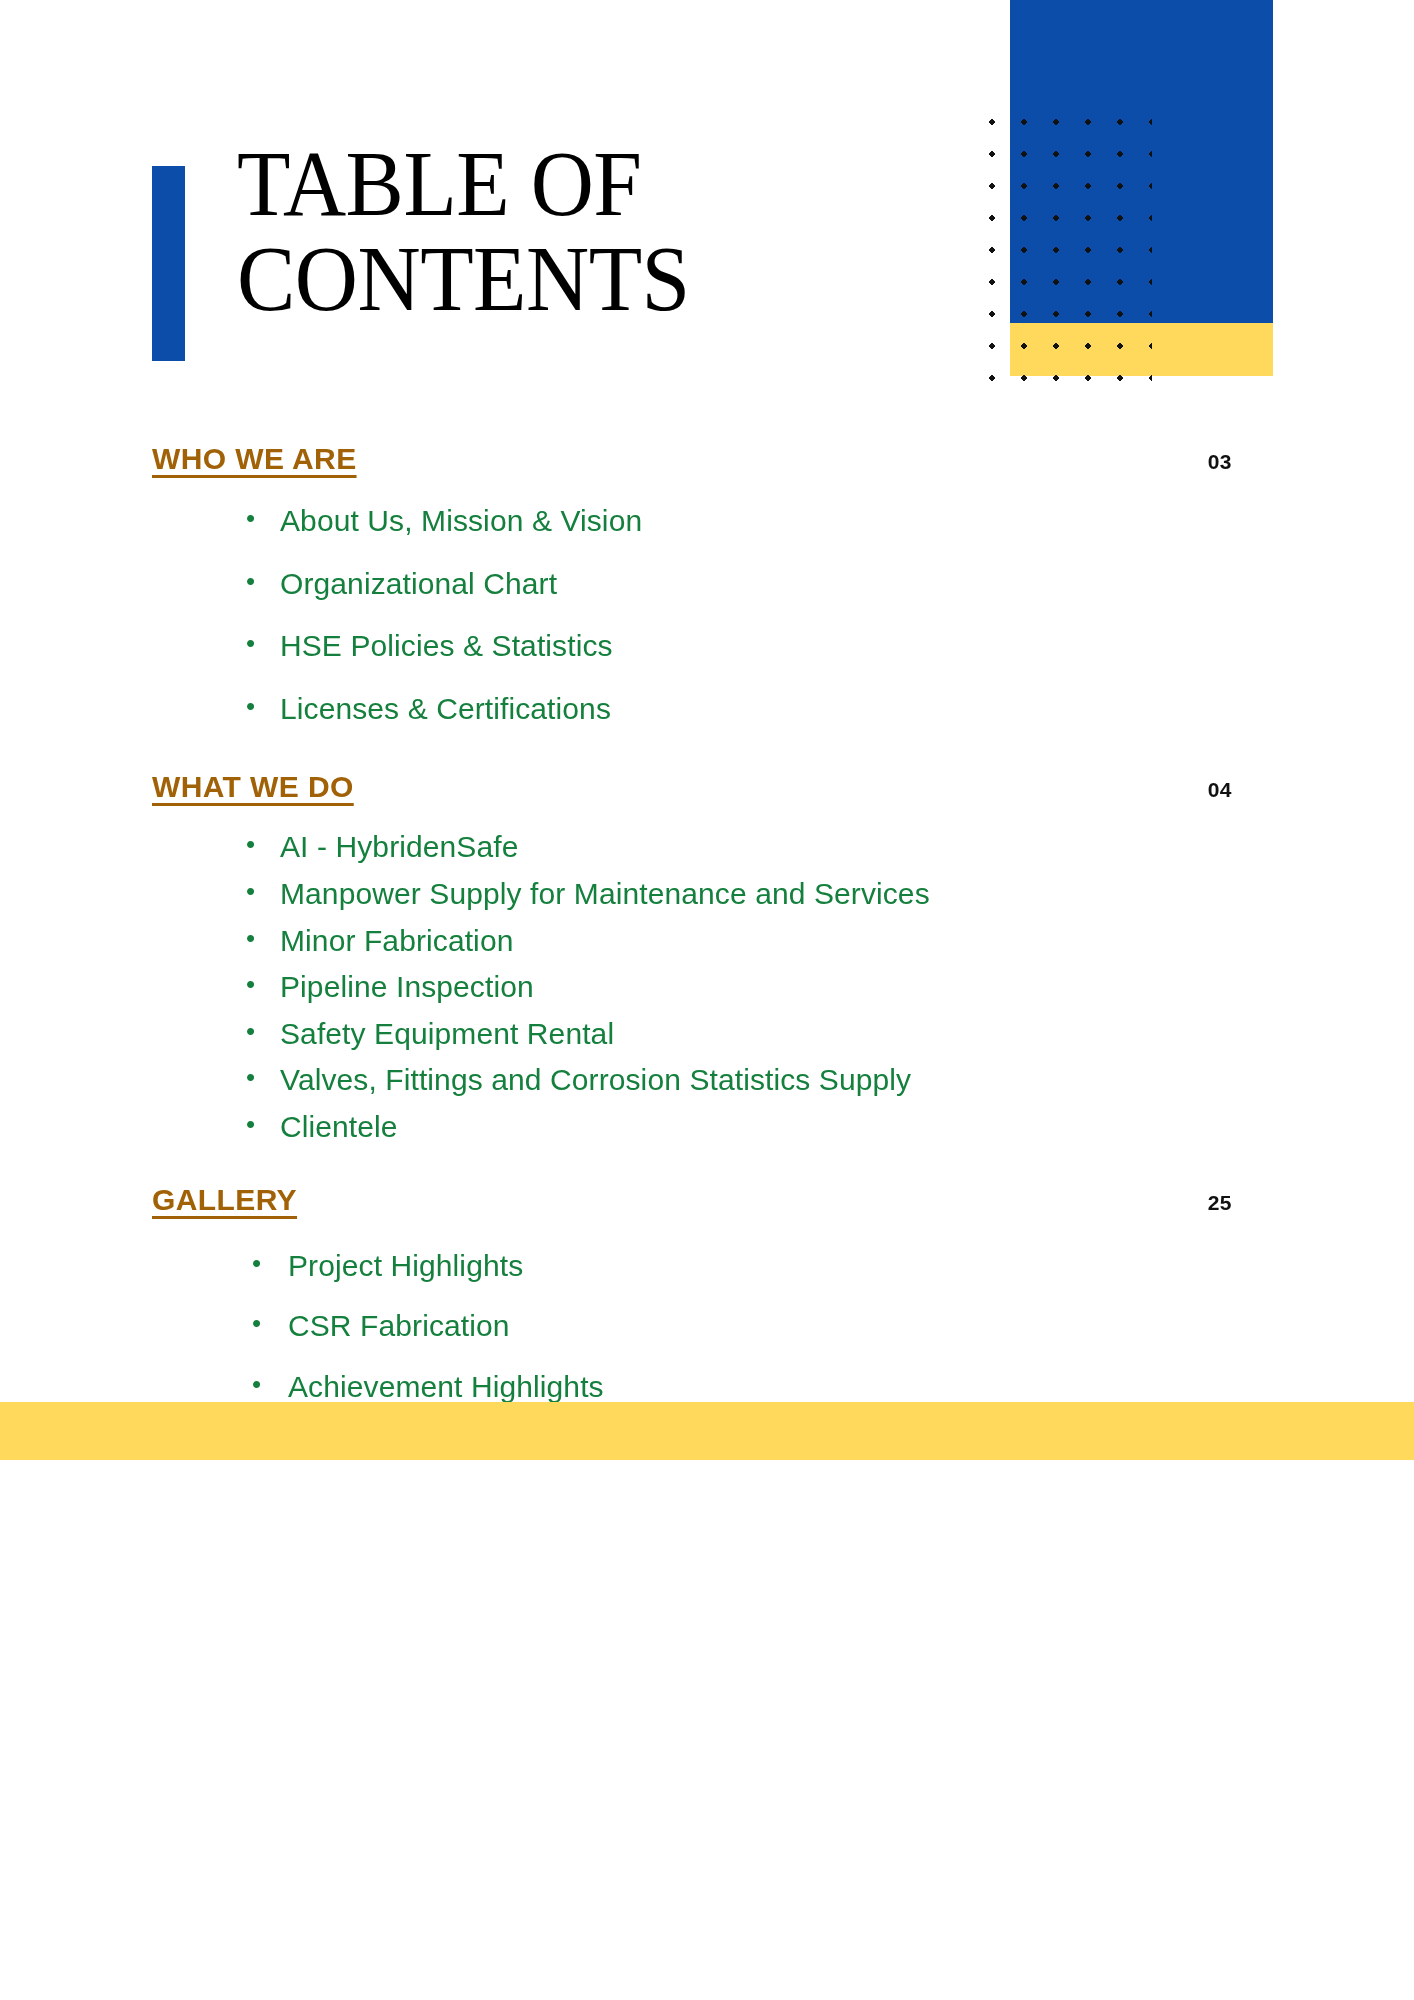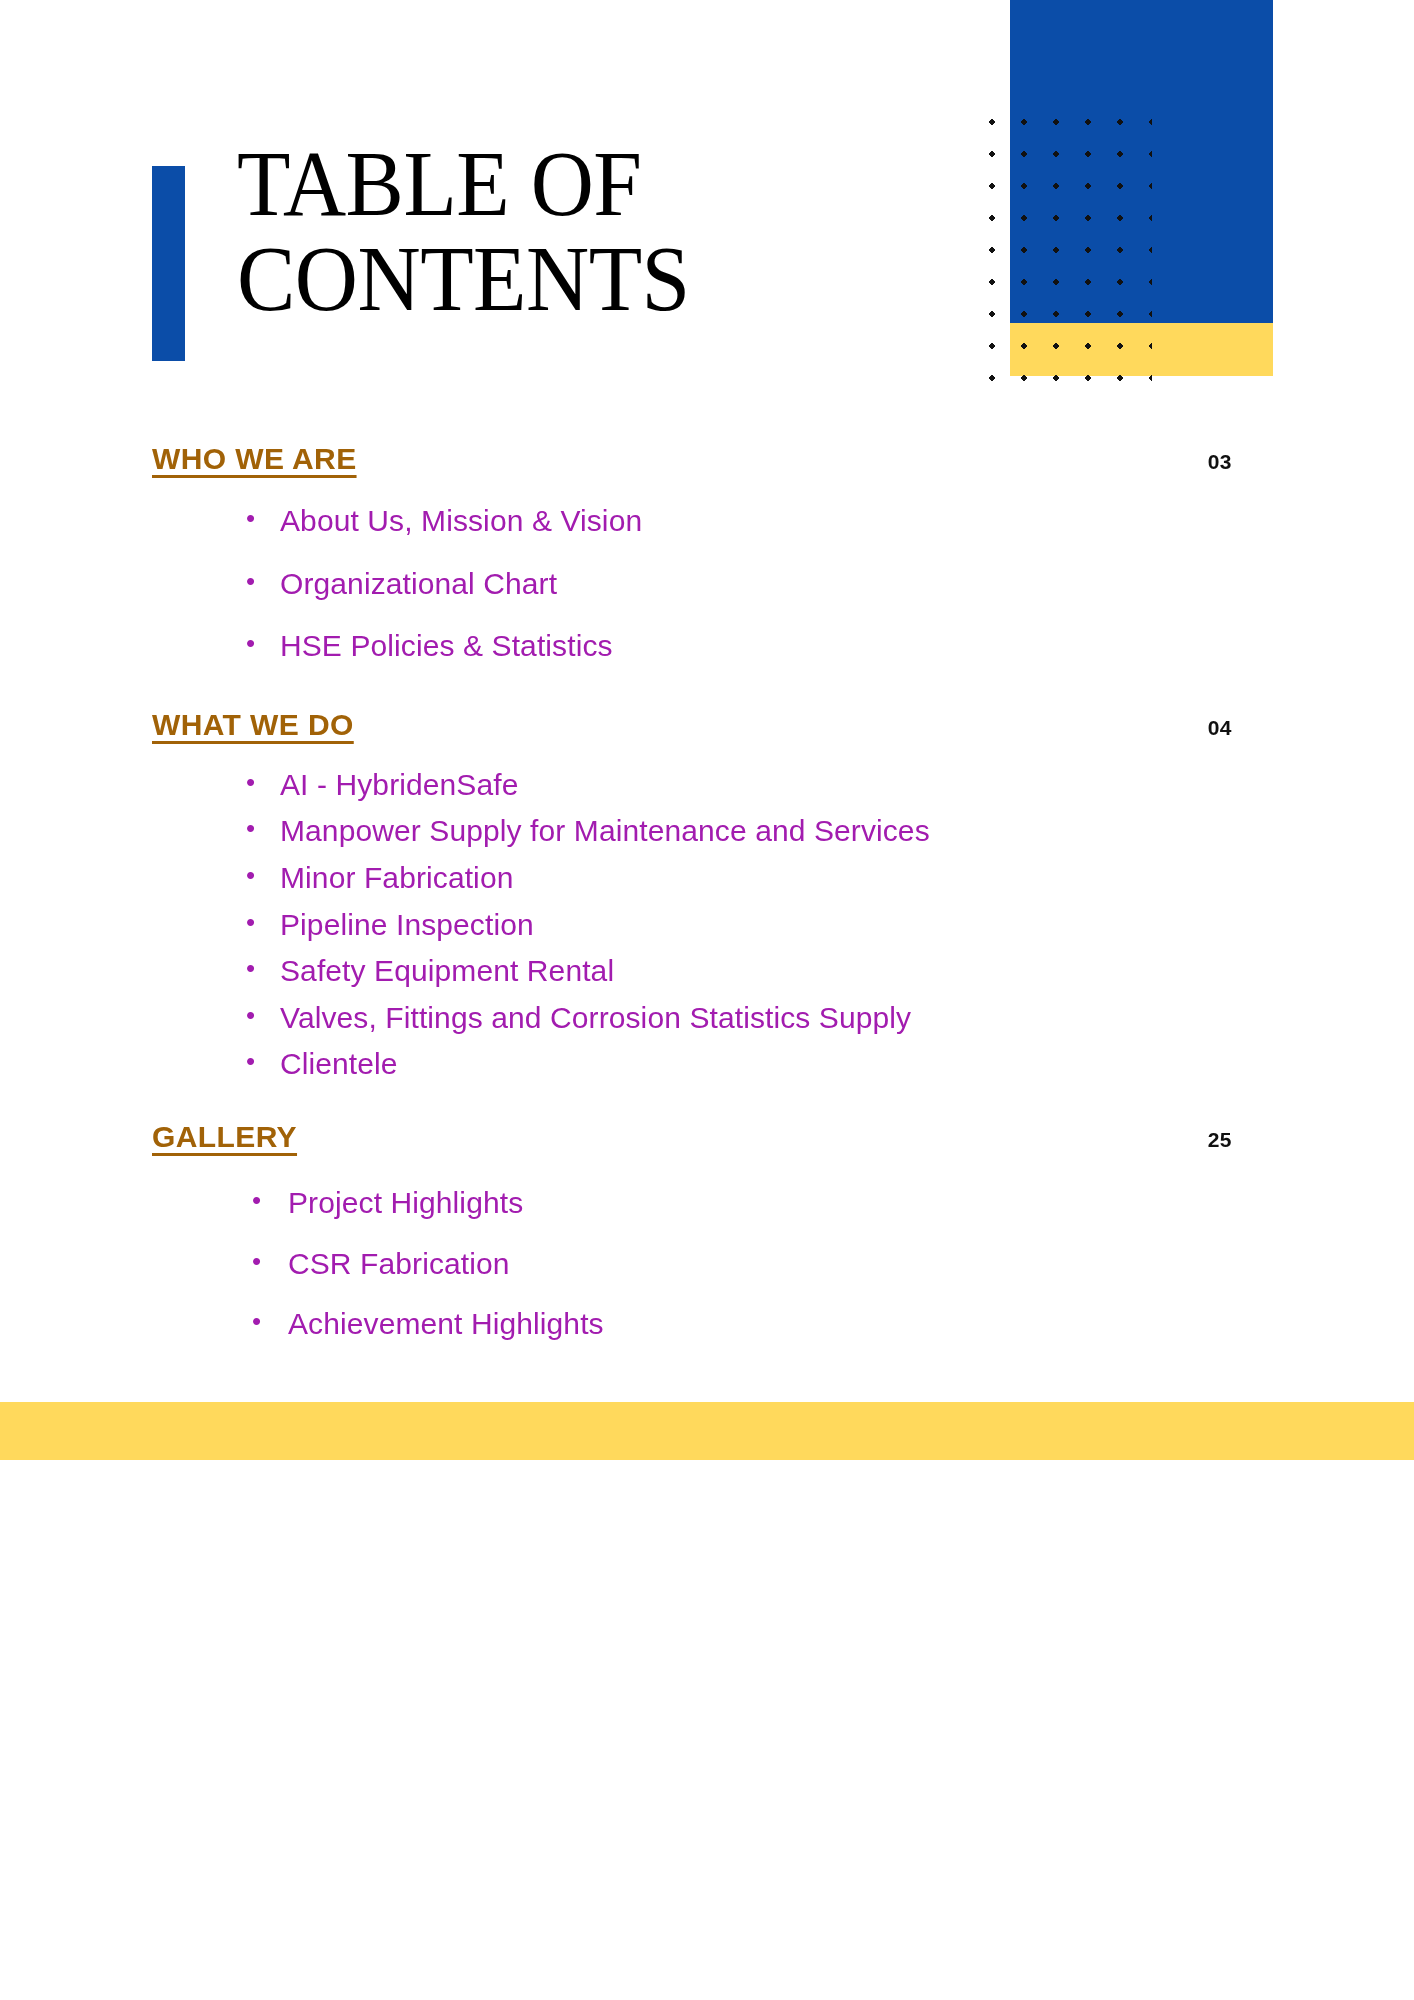--- a/index.html
+++ b/index.html
@@ -106,21 +106,21 @@
 
   ul.items {
     list-style: none;
     margin: 0;
     padding: 0;
   }
   ul.items li {
     position: relative;
     font-size: 30px;
     font-weight: 500;
-    color: #a21caf;
+    color: #15803d;
     letter-spacing: 0.1px;
     line-height: 1.42;
   }
   ul.items li::before {
     content: "\2022";
     position: absolute;
     font-size: 26px;
     line-height: inherit;
   }
 
@@ -168,20 +168,21 @@
 
     <div class="section sec-who">
       <div class="section-head">
         <span class="section-title">WHO WE ARE</span>
         <span class="section-page">03</span>
       </div>
       <ul class="items">
         <li>About Us, Mission &amp; Vision</li>
         <li>Organizational Chart</li>
         <li>HSE Policies &amp; Statistics</li>
+        <li>Licenses &amp; Certifications</li>
       </ul>
     </div>
 
     <div class="section sec-what">
       <div class="section-head">
         <span class="section-title">WHAT WE DO</span>
         <span class="section-page">04</span>
       </div>
       <ul class="items">
         <li>AI - HybridenSafe</li>

